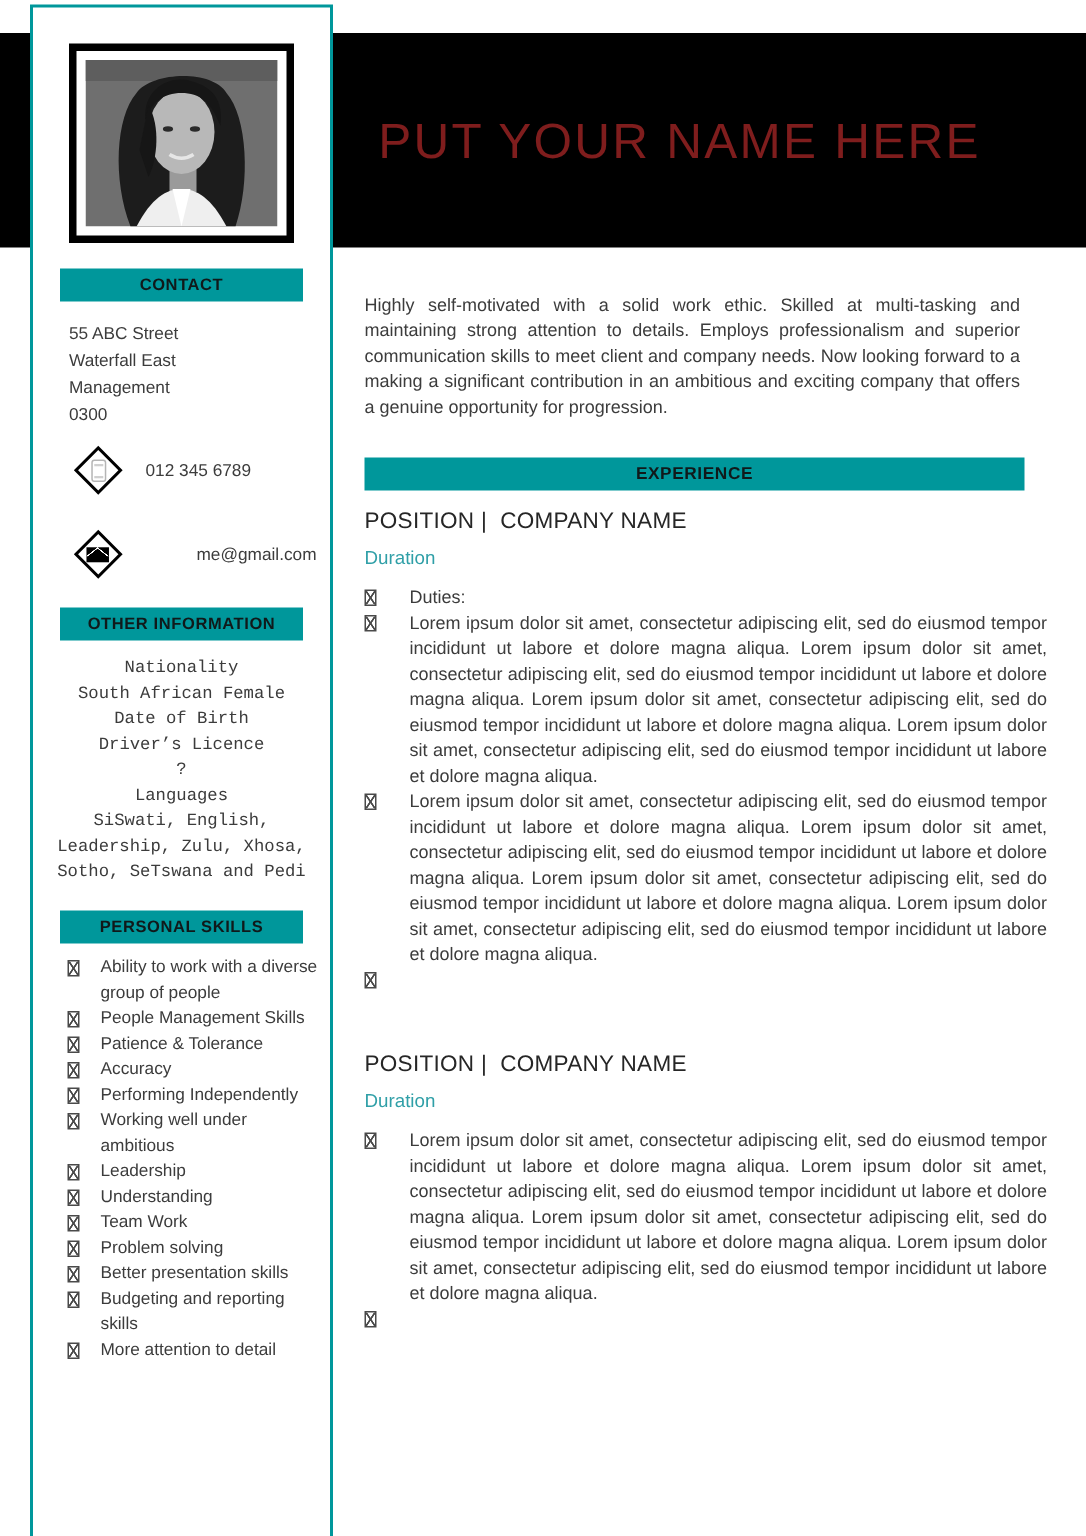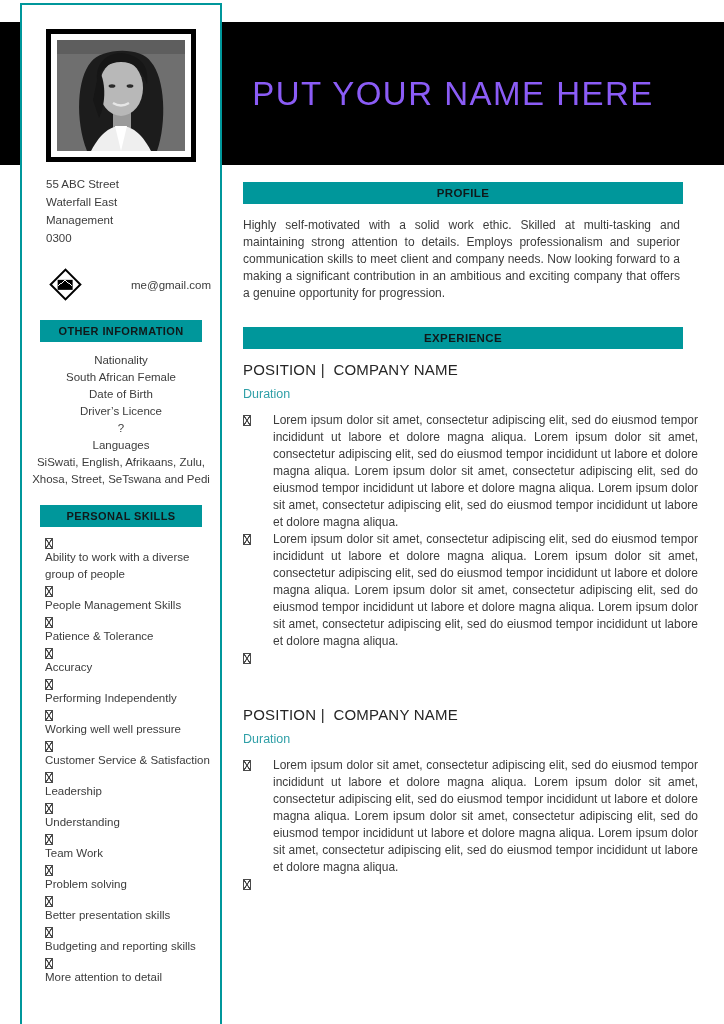--- a/index.html
+++ b/index.html
@@ -18,21 +18,21 @@
     position:absolute; left:0; top:22px; width:724px; height:143px;
     background:#000;
     z-index:1;
   }
   .name-wrap {
     position:absolute; left:222px; top:22px; width:462px; height:143px;
     display:flex; align-items:center; justify-content:center;
     z-index:1;
   }
   .name {
-    color:#8b5cf6; font-size:33px; font-weight:400; letter-spacing:1.5px;
+    color:#7f1d1d; font-size:33px; font-weight:400; letter-spacing:1.5px;
     font-family:"Liberation Sans", sans-serif;
   }
 
   
   .sidebar {
     position:absolute; left:20px; top:3px; width:202px; height:1026px;
     background:#fff; border:2px solid #00979B;
     z-index:2;
   }
   .photo-frame {
@@ -72,25 +72,25 @@
     width:15px; height:10px;
     background:
       linear-gradient(to bottom right, transparent 46%, #fff 48%, #fff 54%, transparent 56%) left top/52% 62% no-repeat,
       linear-gradient(to bottom left,  transparent 46%, #fff 48%, #fff 54%, transparent 56%) right top/52% 62% no-repeat,
       #000;
   }
   .contact-value { font-size:11.5px; margin-left:13px; color:#3c3c3c; }
 
   .info-block {
     margin-top:10px; text-align:center; font-size:11.5px; line-height:17px;
-    padding:0 8px; color:#3c3c3c;
+    padding:0 8px; color:#3c3c3c;font-family:Liberation Mono, monospace;
   }
   .skills { list-style:none; margin:8px 0 0 23px; width:168px; }
   .skills li {
-    display:flex; font-size:11.5px; line-height:17px; color:#3c3c3c;flex-direction:column;
+    display:flex; font-size:11.5px; line-height:17px; color:#3c3c3c;
   }
   .tofu {
     flex:none; display:inline-block; width:8px; height:11px; margin-top:3px;
     border:1px solid #4a4a4a;
     background:
       linear-gradient(to top right, transparent 42%, #4a4a4a 46%, #4a4a4a 54%, transparent 58%),
       linear-gradient(to bottom right, transparent 42%, #4a4a4a 46%, #4a4a4a 54%, transparent 58%);
   }
   .skills .tofu { margin-right:14px; }
 
@@ -143,48 +143,59 @@
 
       <ellipse cx="55" cy="46" rx="3.4" ry="1.8" fill="#2a2a2a"></ellipse>
       <ellipse cx="73" cy="46" rx="3.4" ry="1.8" fill="#2a2a2a"></ellipse>
       <path d="M56 63 Q 64 68 72 63" stroke="#e6e6e6" stroke-width="2.4" fill="none"></path>
 
       <path d="M34 111 C 44 92 54 86 64 86 C 74 86 84 92 94 111 Z" fill="#efefef"></path>
       <path d="M58 86 L 64 111 L 70 86 Z" fill="#ffffff"></path>
     </svg>
   </div>
 
+  <div class="side-bar-title">CONTACT</div>
   <div class="address">
     <div>55 ABC Street</div>
     <div>Waterfall East</div>
     <div>Management</div>
     <div>0300</div>
   </div>
 
+  <div class="contact-row phone">
+    <span class="diamond-box">
+      <span class="diamond">
+          <span class="diamond-inner">
+            <span class="phone-glyph"></span>
+          </span>
+        </span>
+    </span>
+    <span class="contact-value">012 345 6789</span>
+  </div>
 
   <div class="contact-row email">
     <span class="diamond-box">
       <span class="diamond">
           <span class="diamond-inner">
             <span class="mail-glyph"></span>
           </span>
         </span>
     </span>
     <span class="contact-value">me@gmail.com</span>
   </div>
 
   <div class="side-bar-title">OTHER INFORMATION</div>
   <div class="info-block">
     <div>Nationality</div>
     <div>South African Female</div>
     <div>Date of Birth</div>
     <div>Driver’s Licence</div>
     <div>?</div>
     <div>Languages</div>
-    <div>SiSwati, English, Afrikaans, Zulu, Xhosa, Street, SeTswana and Pedi</div>
+    <div>SiSwati, English, Leadership, Zulu, Xhosa, Sotho, SeTswana and Pedi</div>
   </div>
 
   <div class="side-bar-title">PERSONAL SKILLS</div>
   <ul class="skills">
     <li>
         <span class="tofu"></span>
         <span>Ability to work with a diverse group of people</span>
       </li>
     <li>
         <span class="tofu"></span>
@@ -197,25 +208,21 @@
     <li>
         <span class="tofu"></span>
         <span>Accuracy</span>
       </li>
     <li>
         <span class="tofu"></span>
         <span>Performing Independently</span>
       </li>
     <li>
         <span class="tofu"></span>
-        <span>Working well well pressure</span>
-      </li>
-    <li>
-        <span class="tofu"></span>
-        <span>Customer Service &amp; Satisfaction</span>
+        <span>Working well under ambitious</span>
       </li>
     <li>
         <span class="tofu"></span>
         <span>Leadership</span>
       </li>
     <li>
         <span class="tofu"></span>
         <span>Understanding</span>
       </li>
     <li>
@@ -236,31 +243,34 @@
       </li>
     <li>
         <span class="tofu"></span>
         <span>More attention to detail</span>
       </li>
   </ul>
 </aside>
 
 <main class="main">
 
-  <div class="main-bar">PROFILE</div>
   <p class="profile-text">Highly self-motivated with a solid work ethic. Skilled at multi-tasking and maintaining strong attention to details. Employs professionalism and superior communication skills to meet client and company needs. Now looking forward to a making a significant contribution in an ambitious and exciting company that offers a genuine opportunity for progression.</p>
 
   <div class="main-bar experience">EXPERIENCE</div>
 
   <section class="job">
     <h3 class="job-title">POSITION |  COMPANY NAME</h3>
     <div class="job-duration">Duration</div>
     <ul class="bullets">
       <li>
           <span class="tofu"></span>
+          <span class="bullet-text">Duties:</span>
+        </li>
+      <li>
+          <span class="tofu"></span>
           <span class="bullet-text">Lorem ipsum dolor sit amet, consectetur adipiscing elit, sed do eiusmod tempor incididunt ut labore et dolore magna aliqua. Lorem ipsum dolor sit amet, consectetur adipiscing elit, sed do eiusmod tempor incididunt ut labore et dolore magna aliqua. Lorem ipsum dolor sit amet, consectetur adipiscing elit, sed do eiusmod tempor incididunt ut labore et dolore magna aliqua. Lorem ipsum dolor sit amet, consectetur adipiscing elit, sed do eiusmod tempor incididunt ut labore et dolore magna aliqua.</span>
         </li>
       <li>
           <span class="tofu"></span>
           <span class="bullet-text">Lorem ipsum dolor sit amet, consectetur adipiscing elit, sed do eiusmod tempor incididunt ut labore et dolore magna aliqua. Lorem ipsum dolor sit amet, consectetur adipiscing elit, sed do eiusmod tempor incididunt ut labore et dolore magna aliqua. Lorem ipsum dolor sit amet, consectetur adipiscing elit, sed do eiusmod tempor incididunt ut labore et dolore magna aliqua. Lorem ipsum dolor sit amet, consectetur adipiscing elit, sed do eiusmod tempor incididunt ut labore et dolore magna aliqua.</span>
         </li>
       <li>
           <span class="tofu"></span>
           <span class="bullet-text"></span>
         </li>

